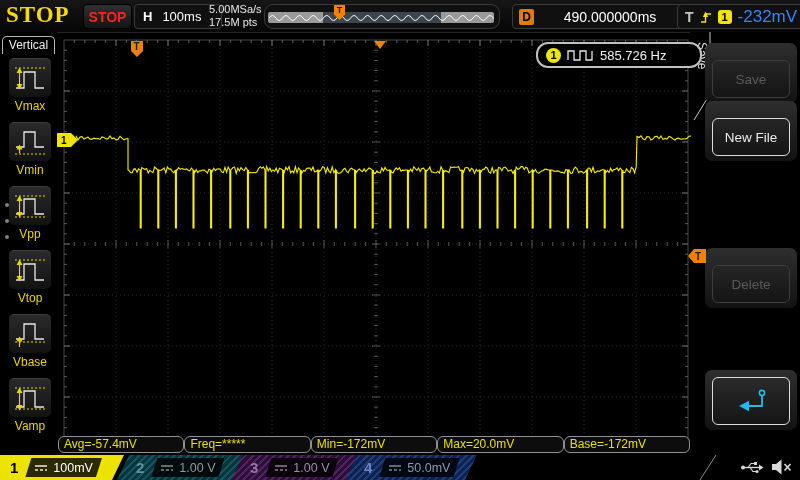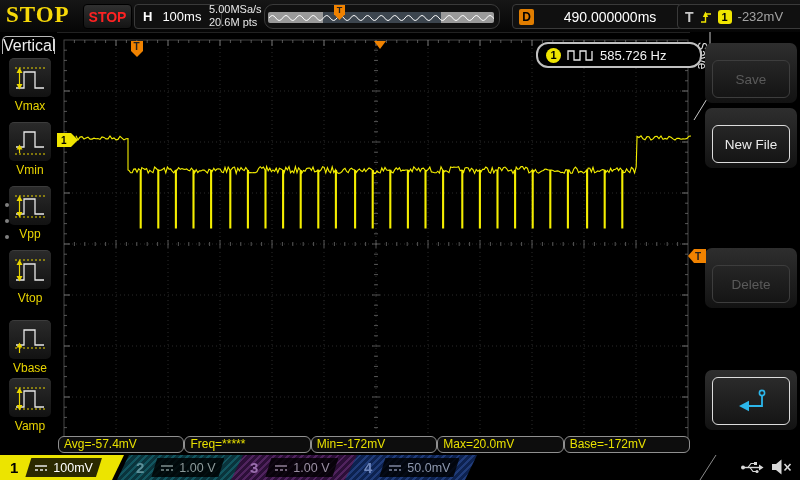--- a/index.html
+++ b/index.html
@@ -22,24 +22,24 @@
   #pv-ttag{position:absolute;left:69px;top:0px;width:11px;height:15px;background:#f08200;
            clip-path:polygon(0 0,100% 0,100% 62%,50% 100%,0 62%);color:#222;font-size:9px;font-weight:bold;text-align:center;line-height:11px;z-index:3;}
   #d-box{left:512px;top:4px;width:157px;padding:0 6px;gap:10px;}
   #d-badge{width:15px;height:16px;background:#e07d00;border-radius:2px;color:#000;font-weight:bold;font-size:12px;
            display:flex;align-items:center;justify-content:center;}
   #d-value{color:#fff;font-size:14px;flex:1;text-align:center;}
   #t-box{left:677px;top:4px;width:119px;padding:0 7px;gap:6px;}
   #t-label{color:#c8c8c8;font-weight:bold;font-size:14px;}
   #t-badge{width:14px;height:14px;background:#f0e500;border-radius:3px;color:#000;font-weight:bold;font-size:11px;
            display:flex;align-items:center;justify-content:center;}
-  #t-level{color:#a3a3a3;font-size:13px;}
+  #t-level{color:#3b82f6;font-size:17px;}
   
   #left-menu{position:absolute;left:0;top:32px;width:57px;height:423px;background:#000;}
-  #lm-title{position:absolute;left:2px;top:4px;width:51px;height:17px;color:#ececec;font-size:16px;text-align:center;line-height:17px;
+  #lm-title{position:absolute;left:2px;top:4px;width:51px;height:17px;color:#ececec;font-size:12px;text-align:center;line-height:17px;
             border:1px solid #b8b8b8;border-bottom:none;border-radius:5px 5px 0 0;}
   .lm-item{position:absolute;left:9px;width:42px;}
   .lm-btn{width:42px;height:38px;background:linear-gradient(#2a2a2a,#121212);border-radius:5px;border-top:1px solid #3c3c3c;
           display:flex;align-items:center;justify-content:center;}
   .lm-label{width:42px;text-align:center;color:#e8d400;font-size:12px;margin-top:2px;}
   .dot{position:absolute;left:5px;width:4px;height:4px;border-radius:50%;background:#808080;}
   
   #right-menu{position:absolute;left:690px;top:32px;width:110px;height:423px;background:#000;}
   #rm-tab{position:absolute;left:5px;top:10px;color:#e0e0e0;font-size:12px;writing-mode:vertical-rl;}
   .rm-btn{position:absolute;left:15px;width:92px;height:60px;background:linear-gradient(#2e2e2e,#121212);border-radius:7px;}
@@ -84,21 +84,21 @@
 
   <div id="topbar">
     <div id="logo" class="abs">STOP</div>
     <div id="run-state" class="abs">STOP</div>
     <div id="h-box" class="abs tb-box">
       <span class="hl">H</span>
       <span>100ms</span>
     </div>
     <div id="rate-box" class="abs">
       <div>5.00MSa/s</div>
-      <div>20.6M pts</div>
+      <div>17.5M pts</div>
     </div>
     <div id="preview" class="abs">
       <div id="pv-bar"></div>
       <div id="pv-window"></div>
       <svg id="pv-squiggle" width="226" height="11">
         <path id="squiggle-path" fill="none" stroke="#ffffff" stroke-width="1" d="M1,6 q3.4,-5 6.8,0 q3.4,5 6.8,0 q3.4,-5 6.8,0 q3.4,5 6.8,0 q3.4,-5 6.8,0 q3.4,5 6.8,0 q3.4,-5 6.8,0 q3.4,5 6.8,0 q3.4,-5 6.8,0 q3.4,5 6.8,0 q3.4,-5 6.8,0 q3.4,5 6.8,0 q3.4,-5 6.8,0 q3.4,5 6.8,0 q3.4,-5 6.8,0 q3.4,5 6.8,0 q3.4,-5 6.8,0 q3.4,5 6.8,0 q3.4,-5 6.8,0 q3.4,5 6.8,0 q3.4,-5 6.8,0 q3.4,5 6.8,0 q3.4,-5 6.8,0 q3.4,5 6.8,0 q3.4,-5 6.8,0 q3.4,5 6.8,0 q3.4,-5 6.8,0 q3.4,5 6.8,0 q3.4,-5 6.8,0 q3.4,5 6.8,0 q3.4,-5 6.8,0 q3.4,5 6.8,0 q3.4,-5 6.8,0 q3.4,5 6.8,0"></path>
       </svg>
       <div id="pv-ttag">T</div>
     </div>
     <div id="d-box" class="abs tb-box">
@@ -504,21 +504,21 @@
         <line x1="2" y1="27" x2="32" y2="27" stroke="#e8d400" stroke-dasharray="2 2"></line>
         <path d="M3,24 H11 V9 H22 V24 H31" fill="none" stroke="#e8e8e8" stroke-width="1.3"></path>
         <line x1="6.5" y1="8" x2="6.5" y2="25" stroke="#e8d400" stroke-width="1.2"></line>
         <polygon points="3.5,11 9.5,11 6.5,5.5" fill="#e8d400"></polygon>
         <polygon points="3.5,22 9.5,22 6.5,27.5" fill="#e8d400"></polygon>
       </svg>
         </div>
       <div class="lm-label">Vpp</div>
     </div>
 
-    <div class="lm-item" style="top:288px">
+    <div class="lm-item" style="top:282px">
       <div class="lm-btn">
           <svg width="34" height="32">
         <line x1="2" y1="24" x2="32" y2="24" stroke="#e8d400" stroke-dasharray="2 2"></line>
         <path d="M3,21 H11 V6 H22 V21 H31" fill="none" stroke="#e8e8e8" stroke-width="1.3"></path>
         <line x1="6.5" y1="21" x2="6.5" y2="29" stroke="#e8d400" stroke-width="1.2"></line>
         <polygon points="3.5,23.5 9.5,23.5 6.5,18.5" fill="#e8d400"></polygon>
       </svg>
         </div>
       <div class="lm-label">Vbase</div>
     </div>
@@ -546,21 +546,21 @@
     <svg class="abs" style="left:0;top:0" width="22" height="110">
       <polyline points="20,0 20,62 4,88" fill="none" stroke="#c8c8c8" stroke-width="1"></polyline>
     </svg>
     <div id="rm-tab">Save</div>
 
     <div class="rm-btn disabled" style="top:11px">
       <div class="rm-inner">
           <span>Save</span>
         </div>
     </div>
-    <div class="rm-btn" style="top:76px">
+    <div class="rm-btn" style="top:69px">
       <div class="rm-inner">
           <span>New File</span>
         </div>
     </div>
     <div class="rm-btn disabled" style="top:216px">
       <div class="rm-inner">
           <span>Delete</span>
         </div>
     </div>
     <div class="rm-btn tall" style="top:338px">

